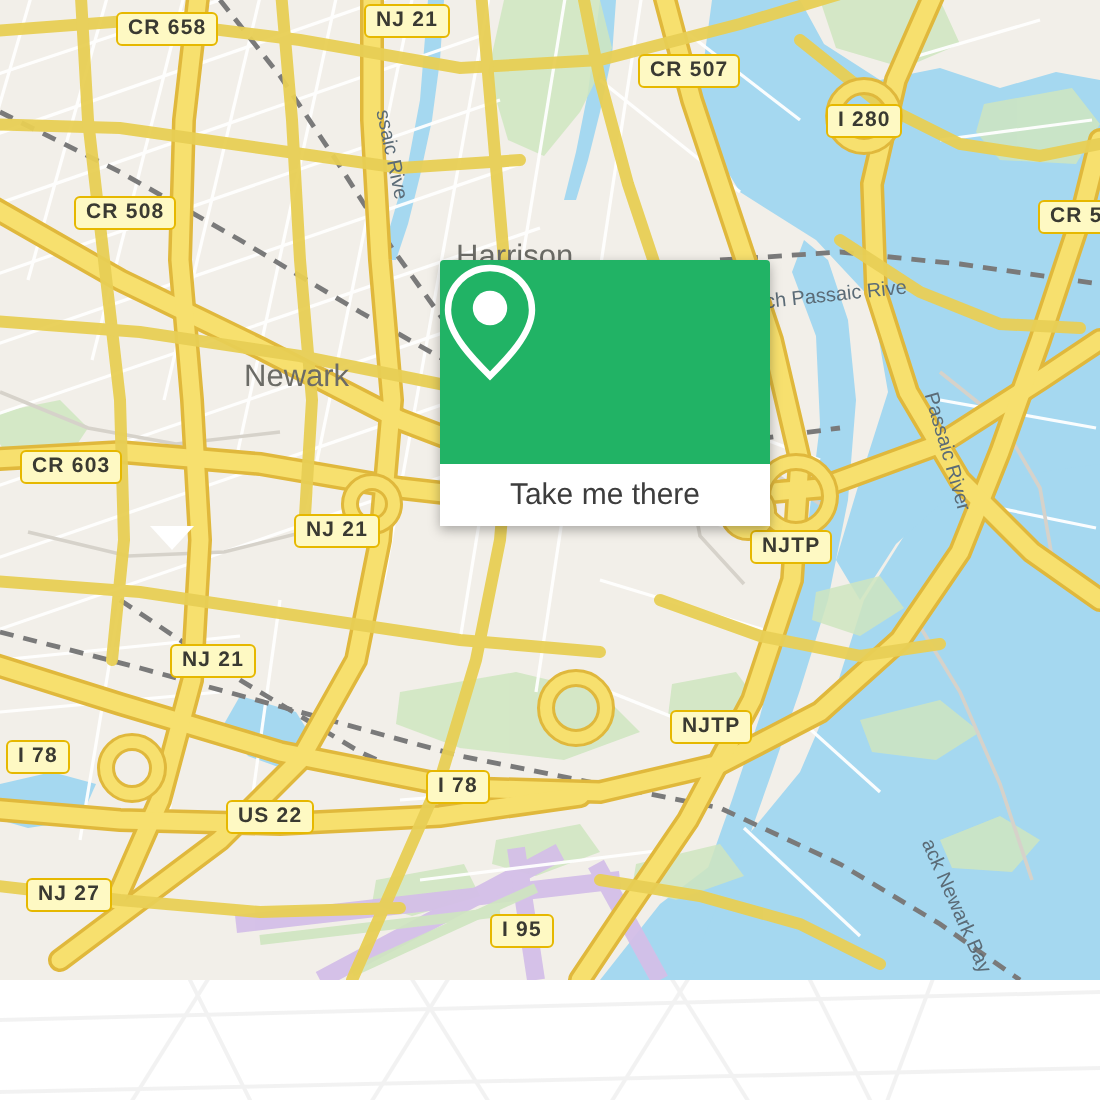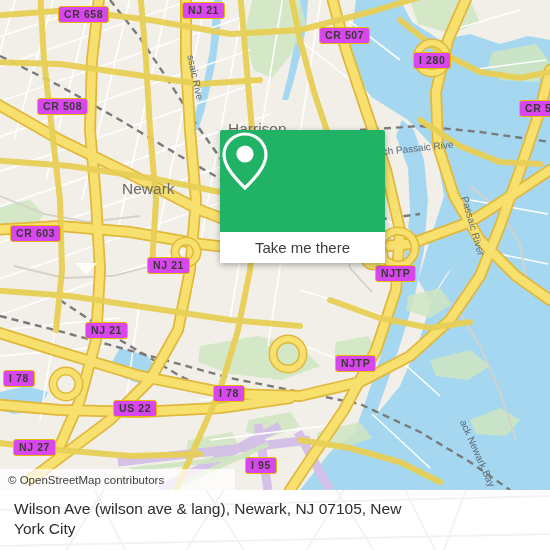--- a/index.html
+++ b/index.html
@@ -4,21 +4,21 @@
 <style>
   html,body{margin:0;padding:0;background:#fff;}
   body{width:550px;height:550px;font-family:"Liberation Sans",sans-serif;overflow:hidden;}
   #root{position:relative;width:550px;height:550px;overflow:hidden;background:#fff;}
 
   
   .map{position:absolute;left:0;top:0;width:550px;height:490px;overflow:hidden;background:#f2efe9;}
   .map svg{position:absolute;left:0;top:0;}
 
   
-  .shield{position:absolute;background:#d946ef;border:1.6px solid #e6b800;border-radius:3px;
+  .shield{position:absolute;background:#fef9c3;border:1.6px solid #e6b800;border-radius:3px;
           color:#3a3a32;font-size:10.5px;font-weight:bold;letter-spacing:.6px;
           padding:1px 5px 2px 5px;line-height:12px;white-space:nowrap;
           font-family:"Liberation Sans",sans-serif;}
   .place{position:absolute;color:#6b6b66;font-size:15.5px;white-space:nowrap;
          font-family:"Liberation Sans",sans-serif;}
   .wlabel{position:absolute;color:#5b6b76;font-size:10px;white-space:nowrap;
           font-family:"Liberation Sans",sans-serif;transform-origin:0 0;}
 
   
   .attrib{position:absolute;left:0;bottom:0;height:21px;width:235px;
@@ -251,23 +251,20 @@
     <div class="shield" style="left:147px;top:257px;">NJ 21</div>
     <div class="shield" style="left:375px;top:265px;">NJTP</div>
     <div class="shield" style="left:85px;top:322px;">NJ 21</div>
     <div class="shield" style="left:3px;top:370px;">I 78</div>
     <div class="shield" style="left:213px;top:385px;">I 78</div>
     <div class="shield" style="left:335px;top:355px;">NJTP</div>
     <div class="shield" style="left:113px;top:400px;">US 22</div>
     <div class="shield" style="left:13px;top:439px;">NJ 27</div>
     <div class="shield" style="left:245px;top:457px;">I 95</div>
 
-    <div class="attrib">
-      <span>© OpenStreetMap contributors</span>
-    </div>
 
     <div class="card">
       <div class="card-top">
         <svg width="50" height="62" viewBox="0 0 50 62">
           <path d="M25 4 C13.4 4 4 13.4 4 25 C4 37 17 50 25 58 C33 50 46 37 46 25 C46 13.4 36.6 4 25 4 Z" fill="none" stroke="#ffffff" stroke-width="3.2"></path>
           <circle cx="25" cy="24" r="8.6" fill="#ffffff"></circle>
         </svg>
       </div>
       <div class="card-bot">
         <span>Take me there</span>
@@ -284,16 +281,15 @@
         <path d="M330 -10 L380 70"></path>
           <path d="M300 70 L350 -10"></path>
         <path d="M200 -10 L250 70"></path>
           <path d="M180 70 L230 -10"></path>
         <path d="M90 -10 L130 70"></path>
           <path d="M60 70 L110 -10"></path>
         <path d="M0 20 L550 6"></path>
           <path d="M0 56 L550 44"></path>
       </g>
     </svg>
-    <div class="addr">Wilson Ave (wilson ave &amp; lang), Newark, NJ 07105, New York City</div>
   </div>
 
 </div>
 
 </body></html>

